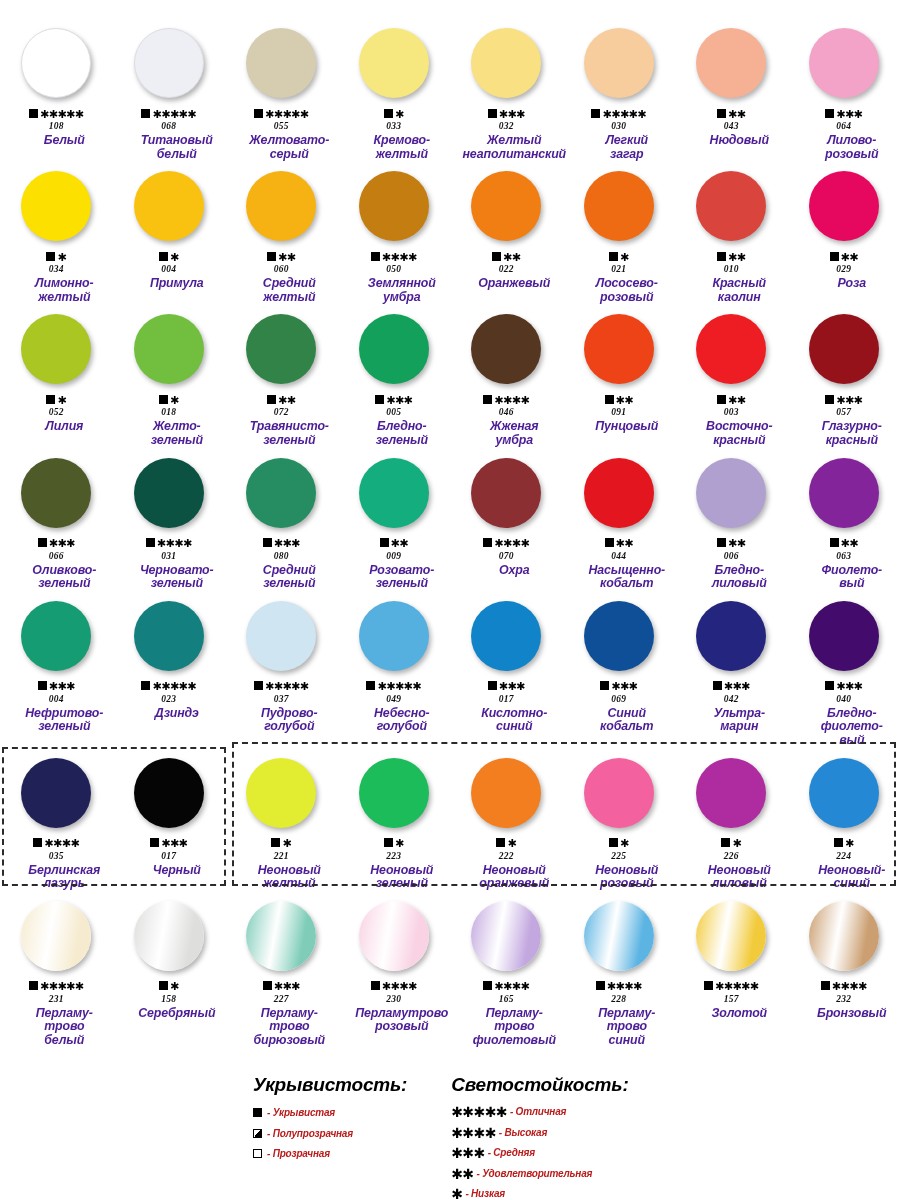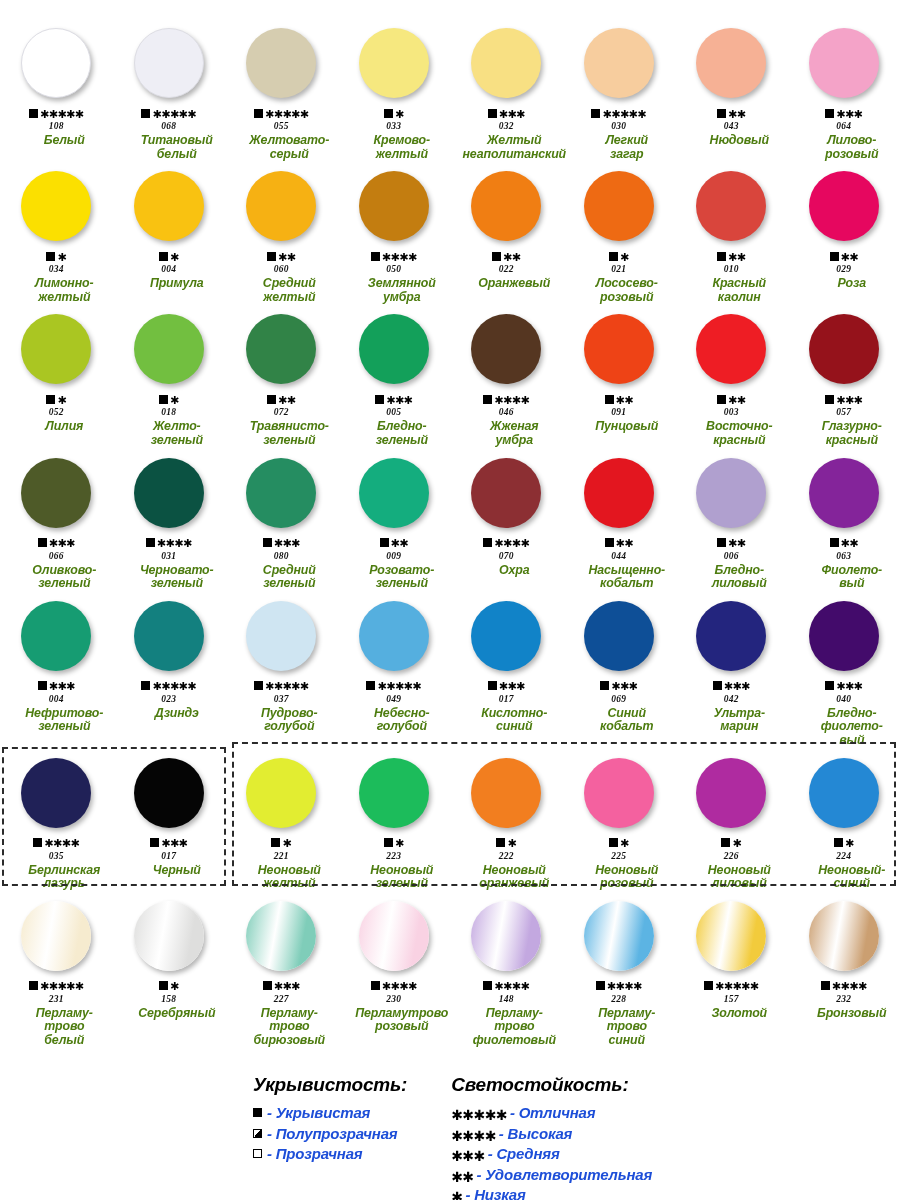--- a/index.html
+++ b/index.html
@@ -86,21 +86,21 @@
     margin-top: 2px;
     letter-spacing: 0.2px;
   }
 
   .cname {
     font-family: "Liberation Sans", sans-serif;
     font-style: italic;
     font-weight: bold;
     font-size: 12.4px;
     line-height: 13.6px;
-    color: #4d7c0f;
+    color: #4c1d95;
     text-align: center;
     margin-top: 3px;
     width: 112px;
     white-space: pre-line;
     letter-spacing: -0.15px;
     margin-left: 16px;
   }
 
   
   .dashbox {
@@ -133,22 +133,22 @@
     display: flex;
     align-items: center;
     gap: 5px;
     margin-bottom: 3.5px;
     height: 17px;
   }
   .legend-row .ltext {
     font-family: "Liberation Sans", sans-serif;
     font-style: italic;
     font-weight: bold;
-    font-size: 15px;
-    color: #1d4ed8;
+    font-size: 10px;
+    color: #b91c1c;
     letter-spacing: -0.2px;
   }
   .legend-row .lstars {
     font-family: "DejaVu Sans", sans-serif;
     font-size: 14px;
     font-weight: bold;
     letter-spacing: -0.6px;
     color: #000;
     line-height: 12px;
     position: relative;
@@ -686,21 +686,21 @@
           <div class="code">230</div>
           <div class="cname">Перламутрово
 розовый</div>
         </div>
         <div class="cell">
           <div class="swatch" style="background: linear-gradient(100deg, rgb(195, 168, 224) 0%, rgb(255, 255, 255) 42%, rgb(195, 168, 224) 78%, rgb(195, 168, 224) 100%);"></div>
           <div class="meta">
             <span class="opacity-mark op-full"></span>
             <span class="stars">✱✱✱✱</span>
           </div>
-          <div class="code">148</div>
+          <div class="code">165</div>
           <div class="cname">Перламу-
 трово
 фиолетовый</div>
         </div>
         <div class="cell">
           <div class="swatch" style="background: linear-gradient(100deg, rgb(92, 180, 227) 0%, rgb(255, 255, 255) 42%, rgb(92, 180, 227) 78%, rgb(92, 180, 227) 100%);"></div>
           <div class="meta">
             <span class="opacity-mark op-full"></span>
             <span class="stars">✱✱✱✱</span>
           </div>

